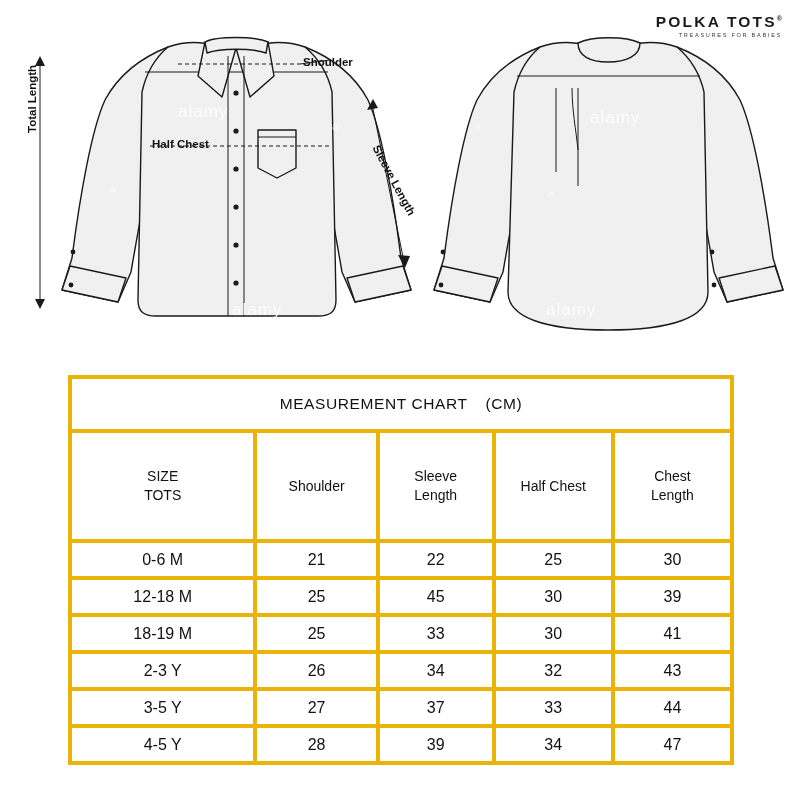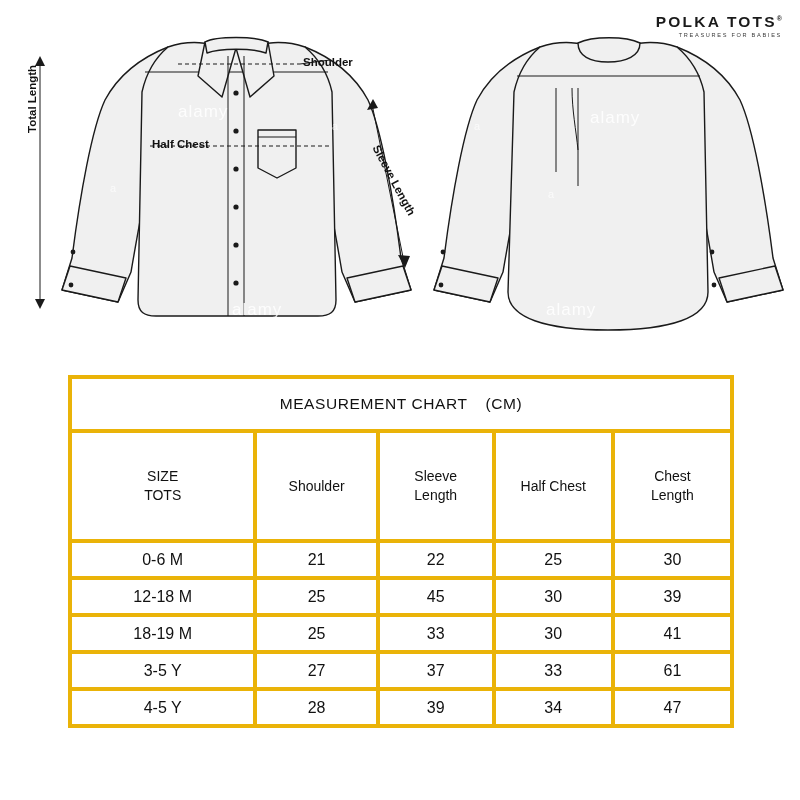--- a/index.html
+++ b/index.html
@@ -279,25 +279,32 @@
         <td>39</td>
       </tr>
       <tr class="body-row">
         <td>18-19 M</td>
         <td>25</td>
         <td>33</td>
         <td>30</td>
         <td>41</td>
       </tr>
       <tr class="body-row">
+        <td>2-3 Y</td>
+        <td>26</td>
+        <td>34</td>
+        <td>32</td>
+        <td>43</td>
+      </tr>
+      <tr class="body-row">
         <td>3-5 Y</td>
         <td>27</td>
         <td>37</td>
         <td>33</td>
-        <td>61</td>
+        <td>44</td>
       </tr>
       <tr class="body-row">
         <td>4-5 Y</td>
         <td>28</td>
         <td>39</td>
         <td>34</td>
         <td>47</td>
       </tr>
     </tbody>
   </table>

